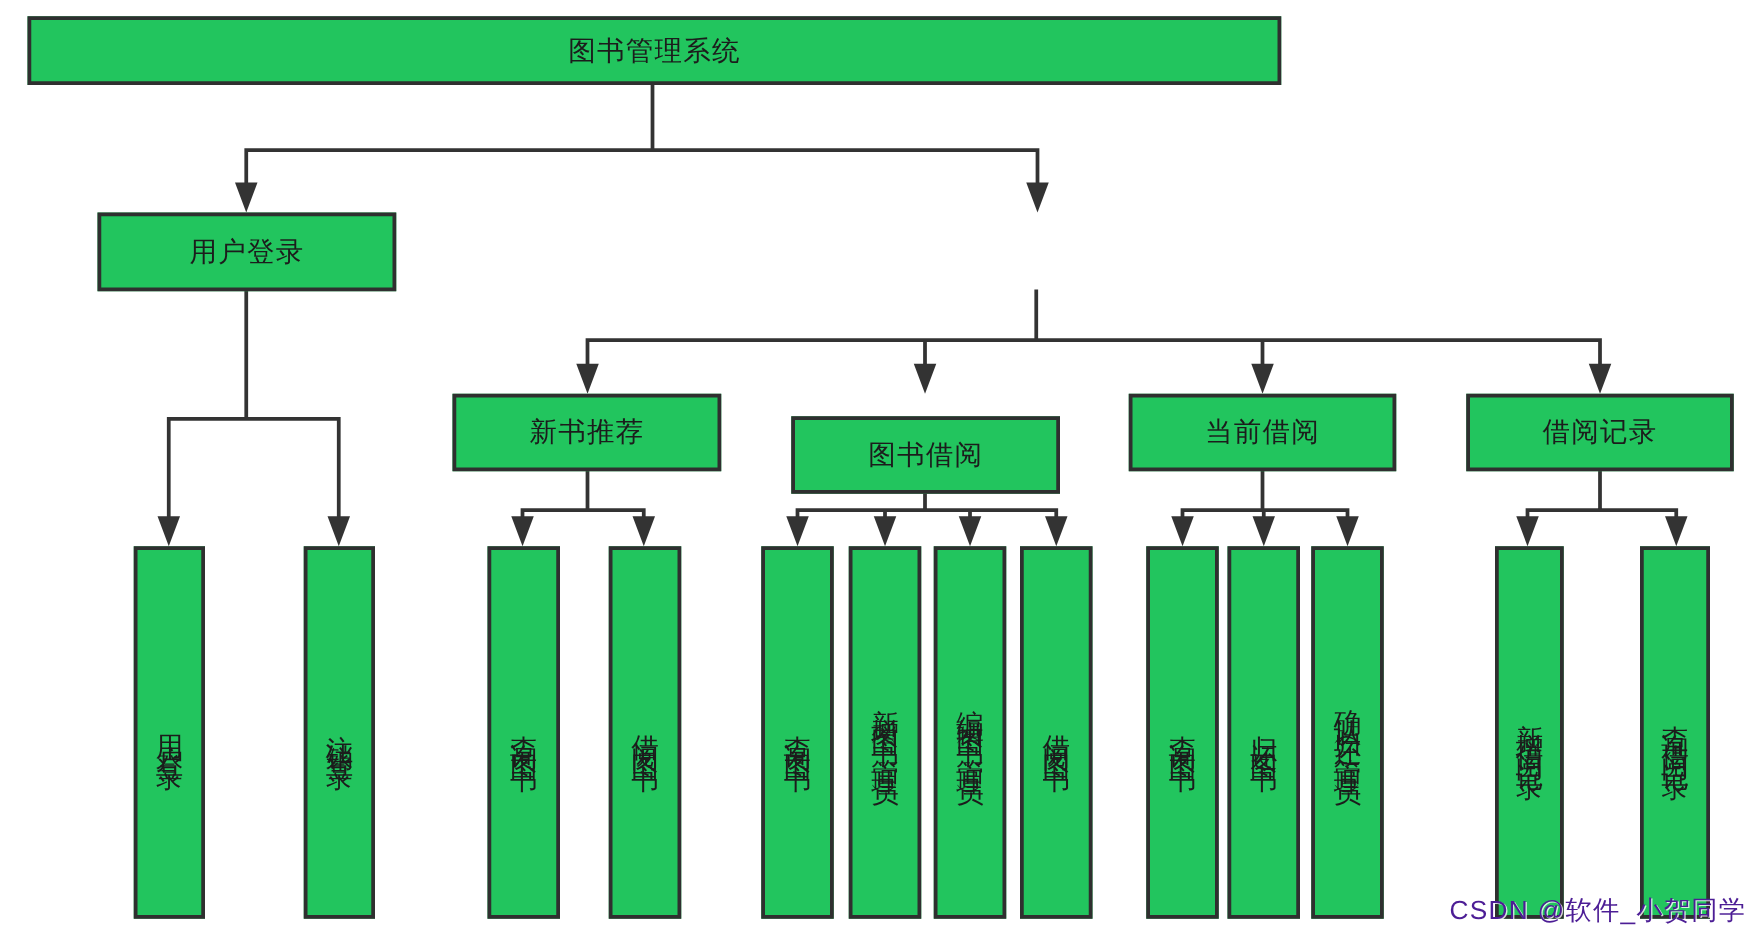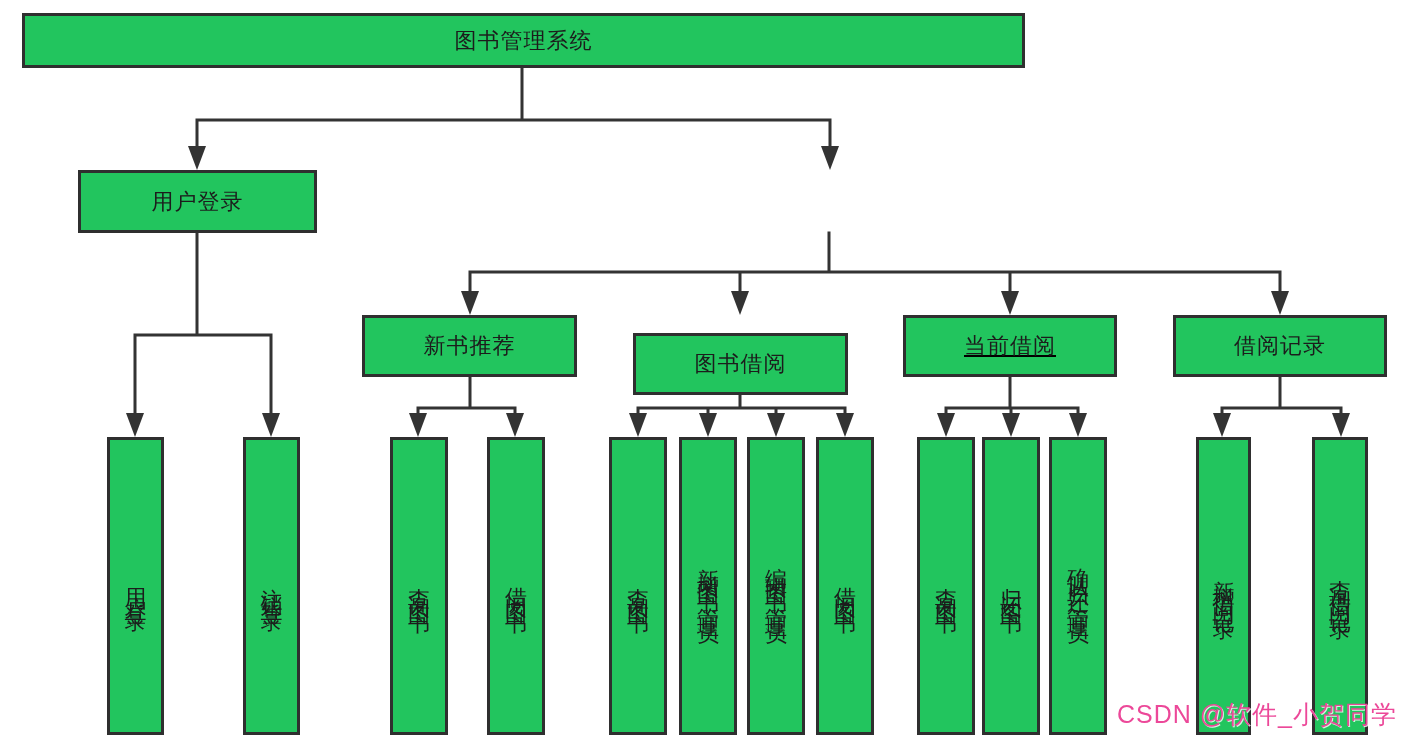--- a/index.html
+++ b/index.html
@@ -18,40 +18,40 @@
     font-size:22px;letter-spacing:8px;color:#1c1c1c;line-height:1;
   }
   
   .b-root{left:22px;top:13px;width:1003px;height:55px;}
   
   .b-login{left:78px;top:170px;width:239px;height:63px;}
   .b-mgmt{left:711px;top:170px;width:236px;height:63px;}
   
   .b-rec{left:362px;top:315px;width:215px;height:62px;text-align:right;}
   .b-borrow{left:633px;top:333px;width:215px;height:62px;text-align:right;}
-  .b-cur{left:903px;top:315px;width:214px;height:62px;text-decoration:underline;}
+  .b-cur{left:903px;top:315px;width:214px;height:62px;}
   .b-log{left:1173px;top:315px;width:214px;height:62px;}
   
   .leaf{top:437px;height:298px;width:57px;}
   .l1a{left:107px;}
   .l1b{left:243px;}
   .l2a{left:390px;width:58px;}
   .l2b{left:487px;width:58px;}
   .l3a{left:609px;width:58px;}
   .l3b{left:679px;width:58px;}
   .l3c{left:747px;width:58px;}
   .l3d{left:816px;width:58px;}
   .l4a{left:917px;width:58px;}
   .l4b{left:982px;width:58px;}
   .l4c{left:1049px;width:58px;}
   .l5a{left:1196px;width:55px;}
   .l5b{left:1312px;width:56px;}
   .watermark{
-    position:absolute;right:8px;bottom:16px;z-index:5;
-    font-size:25px;color:#ec4899;letter-spacing:1px;
+    position:absolute;right:8px;bottom:5px;z-index:5;
+    font-size:21px;color:#4c1d95;letter-spacing:1px;
     text-shadow:1px 1px 0 rgba(255,255,255,.8);
   }
 </style>
 </head>
 <body>
 
 <div class="canvas">
 
   <svg class="connectors" viewBox="0 0 1405 747" xmlns="http://www.w3.org/2000/svg">
     <g stroke="#333333" stroke-width="3" fill="none" stroke-linecap="square">

